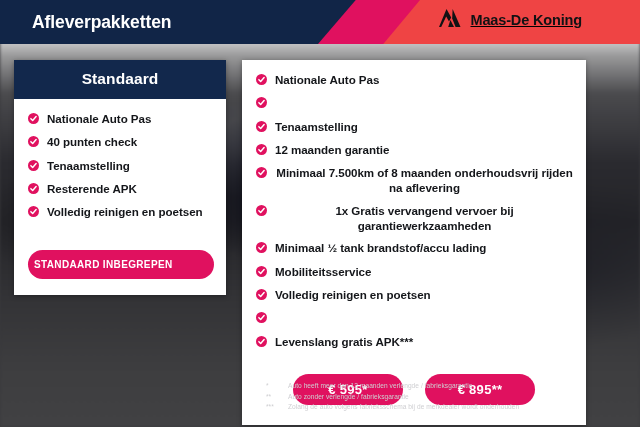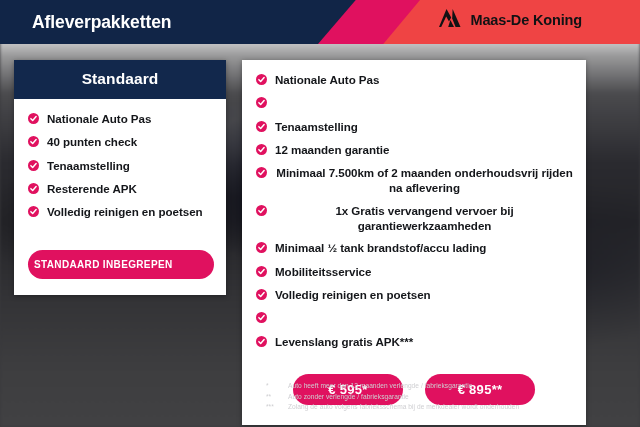--- a/index.html
+++ b/index.html
@@ -46,20 +46,21 @@
     position:absolute; left:32px; top:0; height:44px;
     display:flex; align-items:center;
     color:#ffffff; font-size:17.5px; font-weight:bold;
     letter-spacing:-0.1px;
     z-index:3;
   }
   .brand {
     position:absolute; right:58px; top:0; height:40px;
     display:flex; align-items:center; gap:7px;
     z-index:3;
+    text-decoration:underline;
   }
   .brand-mark { display:block; }
   .brand-name {
     color:#111214; font-size:14.5px; font-weight:bold;
     letter-spacing:-0.15px;
   }
 
   
   .card {
     position:absolute;
@@ -249,21 +250,21 @@
         </span>
         <span>12 maanden garantie</span>
       </li>
       <li class="feature">
         <span class="check-icon">
           <svg width="11" height="11" viewBox="0 0 16 16">
               <circle cx="8" cy="8" r="8" fill="#e0115f"></circle>
               <path d="M4.2 8.2 L6.8 10.8 L11.8 5.2" stroke="#ffffff" stroke-width="2.1" fill="none" stroke-linecap="round" stroke-linejoin="round"></path>
             </svg>
         </span>
-        <span>Minimaal 7.500km of 2 maanden onderhoudsvrij rijden na aflevering</span>
+        <span>Minimaal 7.500km of 8 maanden onderhoudsvrij rijden na aflevering</span>
       </li>
       <li class="feature">
         <span class="check-icon">
           <svg width="11" height="11" viewBox="0 0 16 16">
               <circle cx="8" cy="8" r="8" fill="#e0115f"></circle>
               <path d="M4.2 8.2 L6.8 10.8 L11.8 5.2" stroke="#ffffff" stroke-width="2.1" fill="none" stroke-linecap="round" stroke-linejoin="round"></path>
             </svg>
         </span>
         <span>1x Gratis vervangend vervoer bij garantiewerkzaamheden</span>
       </li>

